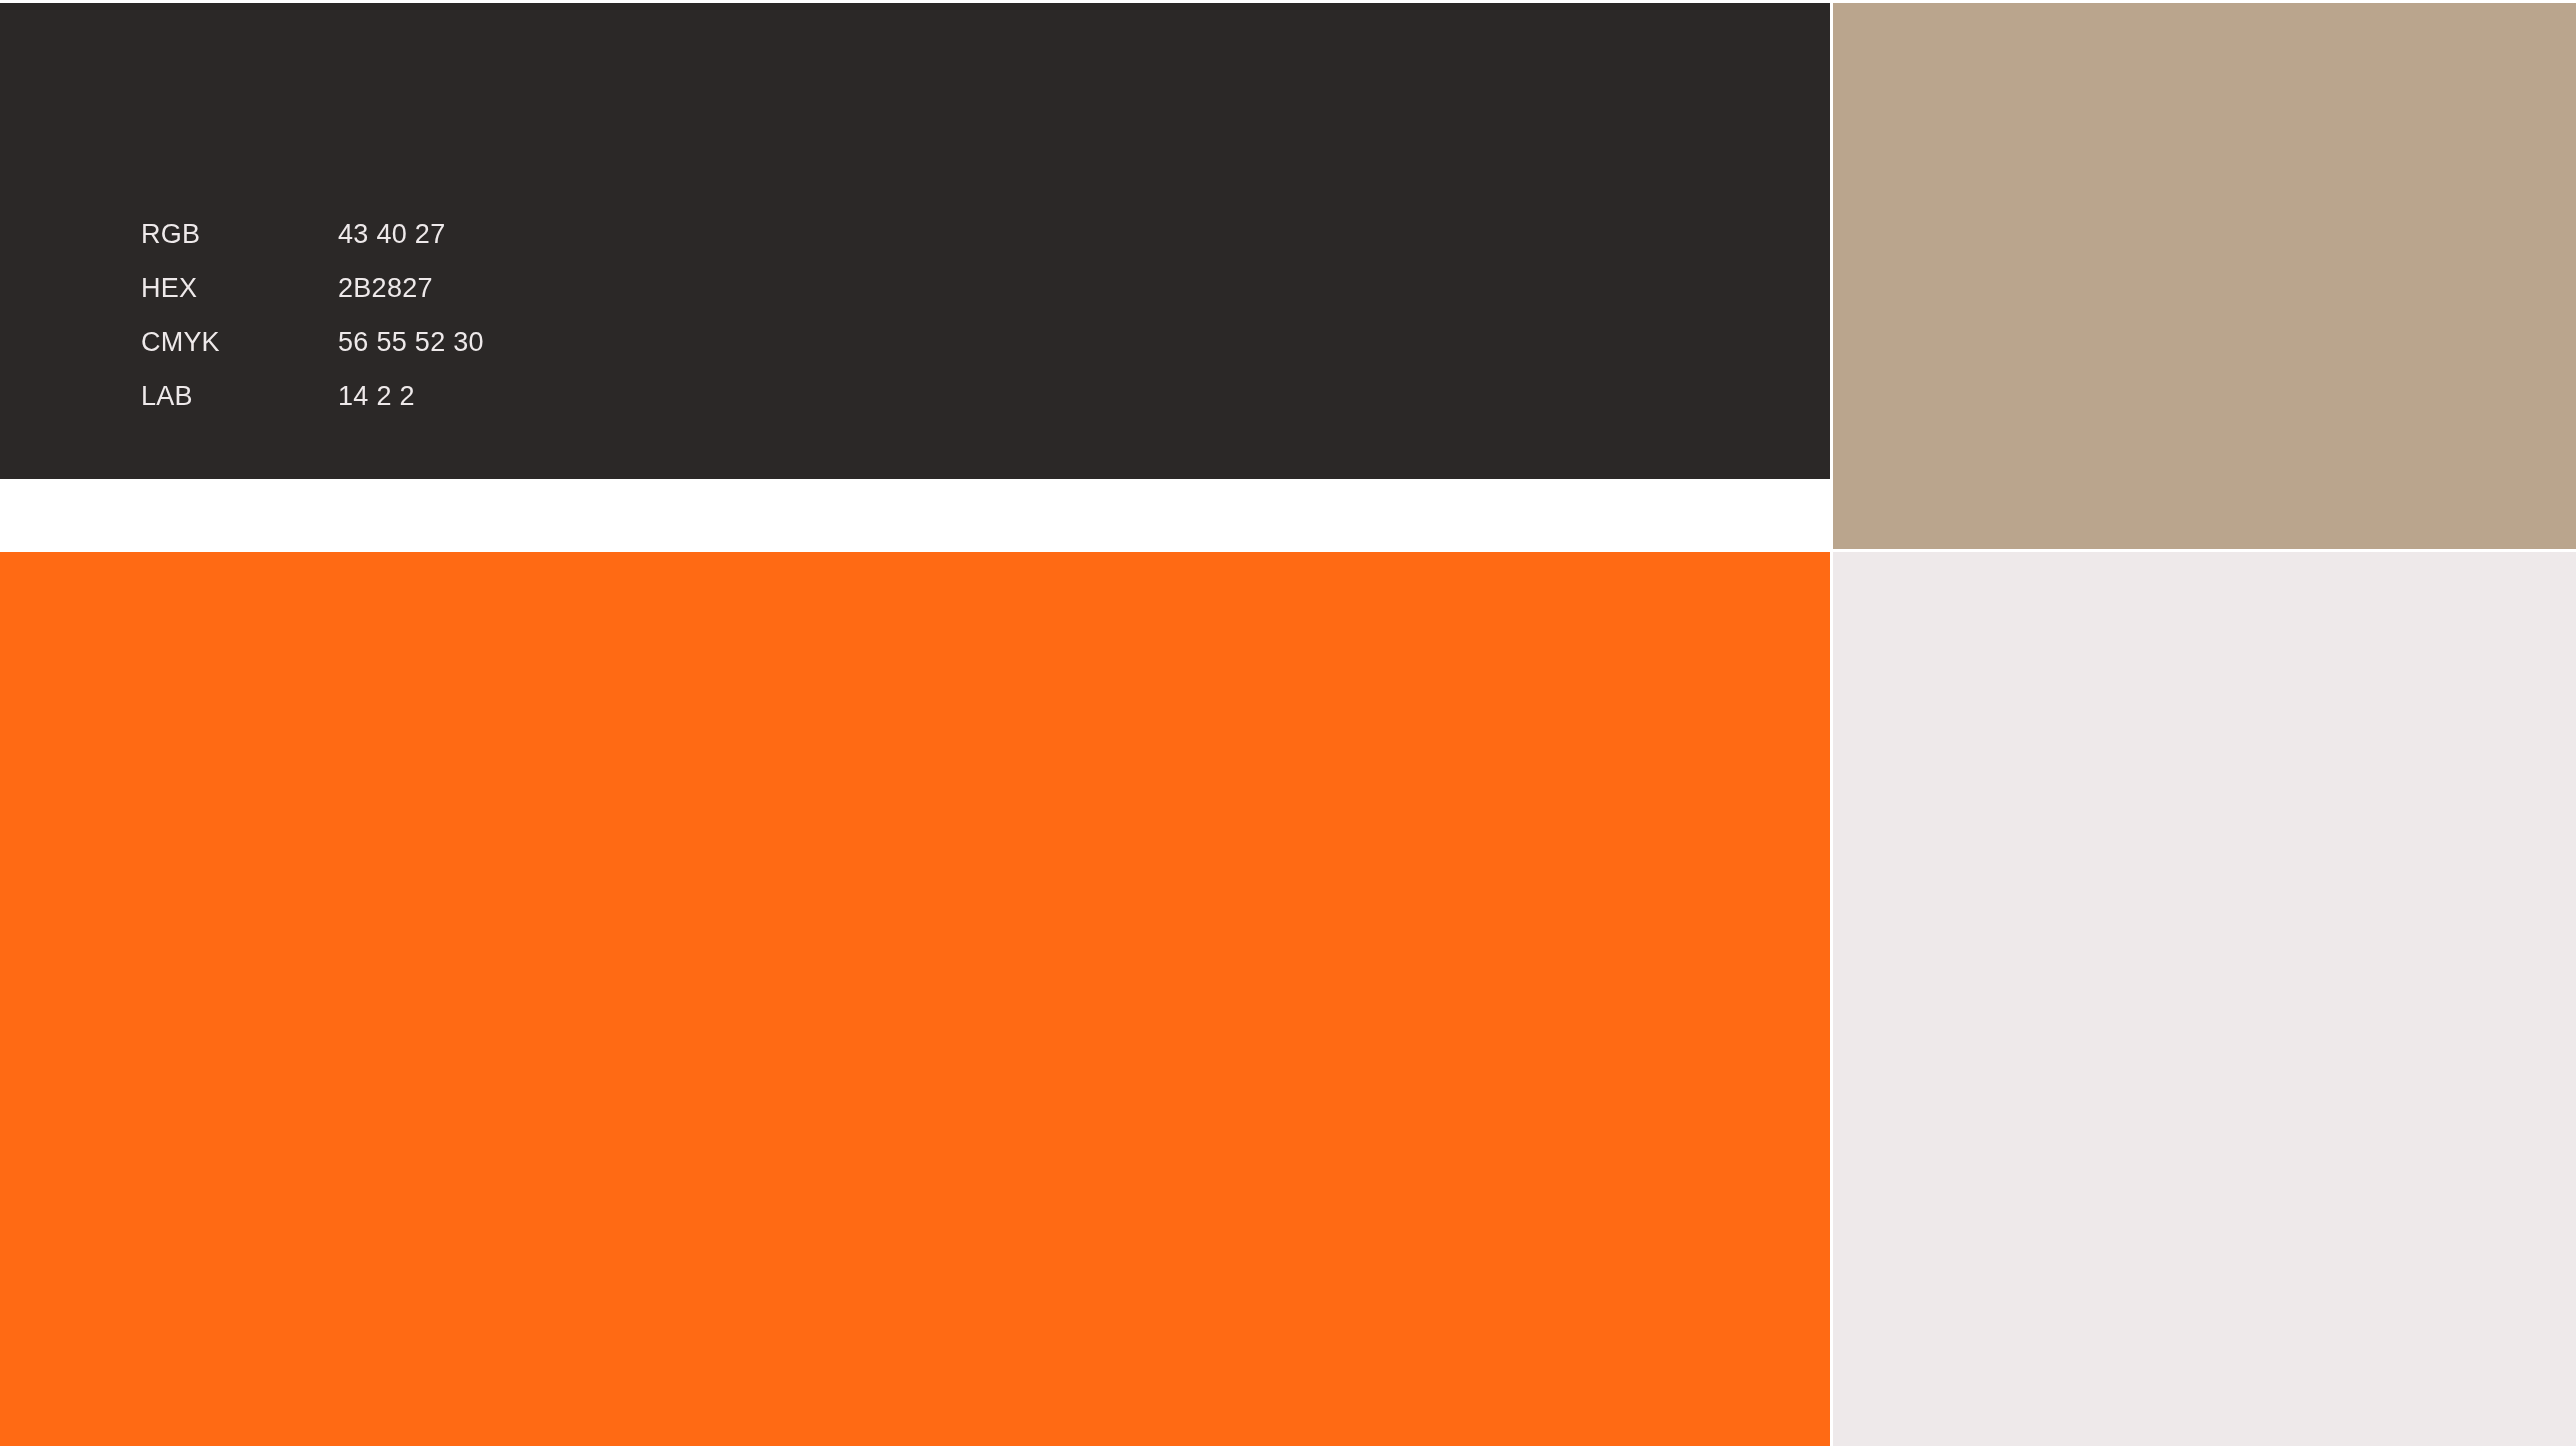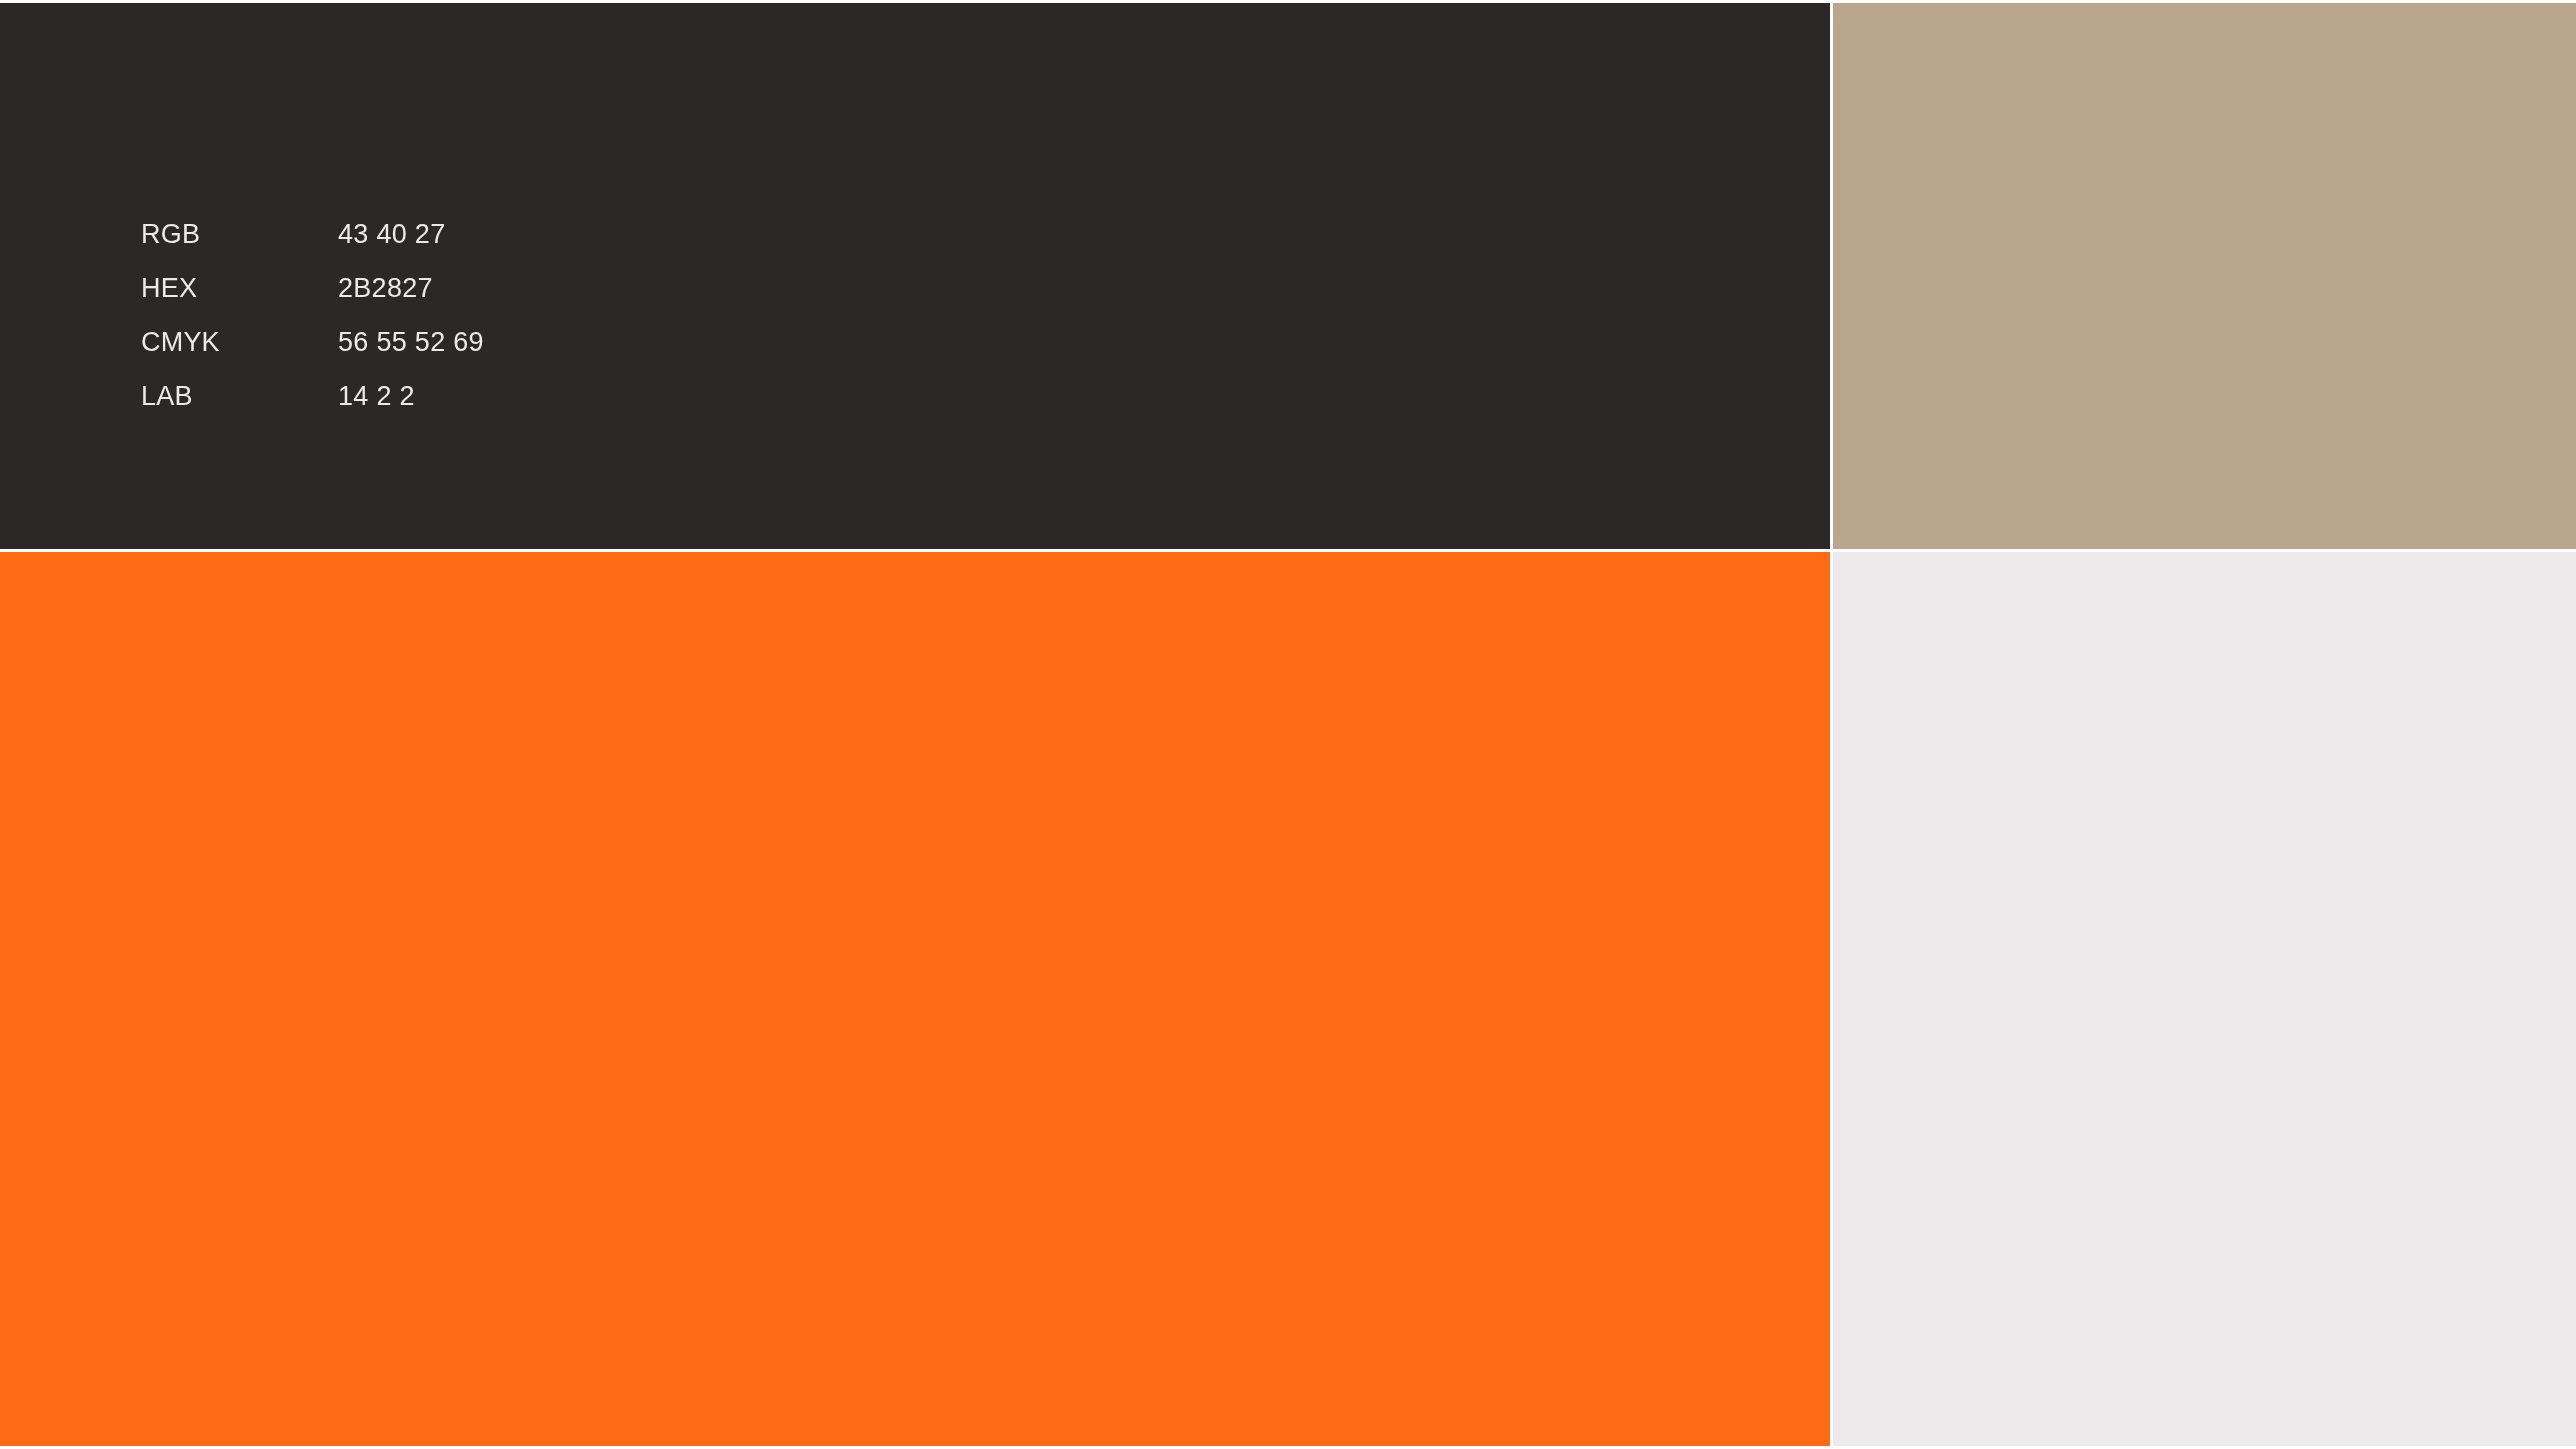--- a/index.html
+++ b/index.html
@@ -24,21 +24,21 @@
     height: 1449px;
     background: #FFFFFF;
   }
 
   .swatch {
     position: absolute;
     overflow: hidden;
   }
 
   
-  .swatch--top-left     { left: 0px;    top: 3.2px;    width: 1830px; height: 546px;  }
+  .swatch--top-left     { left: 0px;    top: 3.2px;    width: 1830px; height: 476px;  }
   .swatch--top-right    { left: 1833px; top: 3.2px;    width: 743px;  height: 546px;  }
   .swatch--bottom-left  { left: 0px;    top: 552px;  width: 1830px; height: 894px; }
   .swatch--bottom-right { left: 1833px; top: 552px;  width: 743px;  height: 894px; }
 
   
   .spec {
     position: absolute;
     display: grid;
     grid-template-columns: 197px auto;
     row-gap: 0px;
@@ -67,21 +67,21 @@
 
 <div class="palette-grid">
 
   <div class="swatch swatch--top-left" style="background-color: rgb(43, 40, 39);">
     <div class="spec spec--tl text-light">
       <span class="spec-label">RGB</span>
       <span class="spec-value">43 40 27</span>
       <span class="spec-label">HEX</span>
       <span class="spec-value">2B2827</span>
       <span class="spec-label">CMYK</span>
-      <span class="spec-value">56 55 52 69</span>
+      <span class="spec-value">56 55 52 30</span>
       <span class="spec-label">LAB</span>
       <span class="spec-value">14 2 2</span>
     </div>
   </div>
 
   <div class="swatch swatch--top-right" style="background-color: rgb(186, 165, 141);">
     
   </div>
 
   <div class="swatch swatch--bottom-left" style="background-color: rgb(255, 106, 20);">

